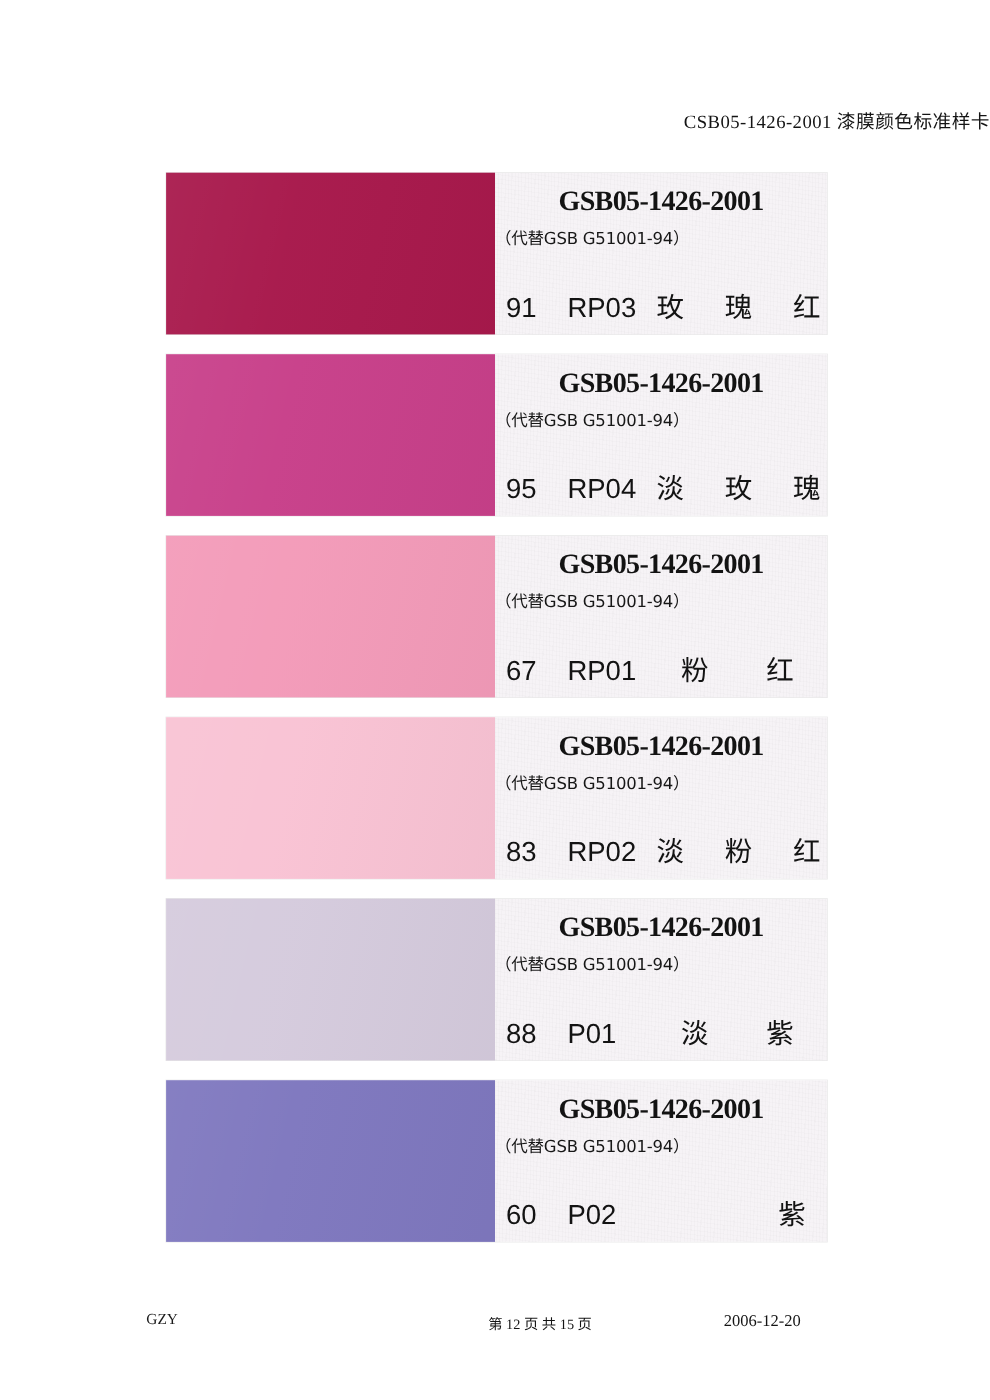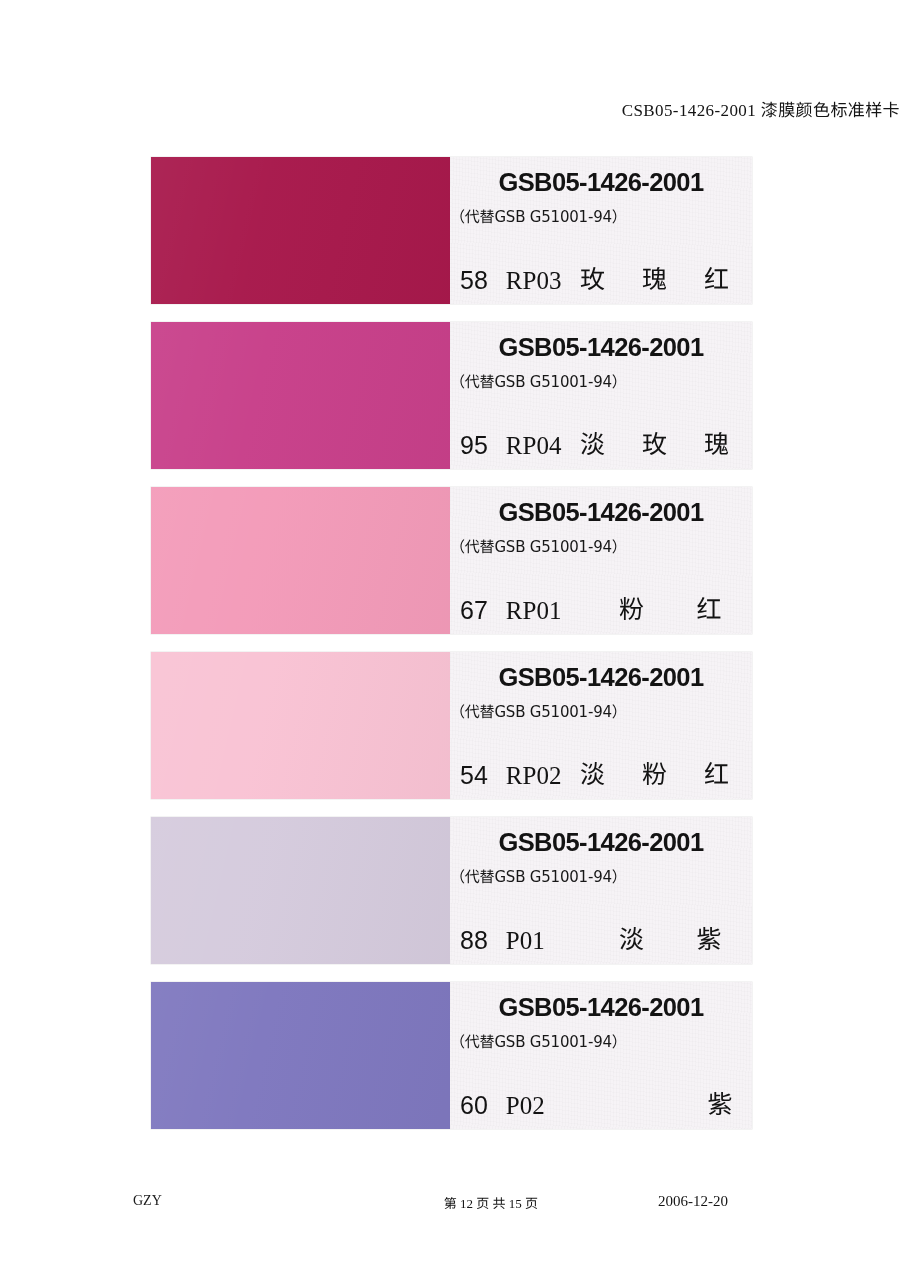--- a/index.html
+++ b/index.html
@@ -89,21 +89,21 @@
       repeating-linear-gradient(7deg, rgba(0,0,0,0.012) 0 1px, rgba(255,255,255,0) 1px 4px);
     pointer-events: none;
   }
 
   .std-code {
     position: absolute;
     top: 11px;
     left: 0;
     width: 100%;
     text-align: center;
-    font-family: Liberation Sans, sans-serif;
+    font-family: Liberation Serif, serif;
     font-weight: 700;
     font-size: 25.5px;
     letter-spacing: -0.6px;
     color: #131313;
     white-space: pre;
     z-index: 2;
   }
 
   .std-sub {
     position: absolute;
@@ -130,22 +130,22 @@
   }
   .name-index {
     font-size: 25px;
     color: #131313;
     font-family: "Liberation Sans", "DejaVu Sans", sans-serif;
     white-space: pre;
   }
   .name-code {
     font-size: 25px;
     color: #131313;
-    font-family: Liberation Serif, serif;
-    margin-left: 18px;
+    font-family: Liberation Sans, sans-serif;
+    margin-left: 28px;
     white-space: pre;
   }
   .name-cn {
     margin-left: auto;
     font-size: 25px;
     color: #131313;
     font-family: "DejaVu Sans", "Liberation Sans", sans-serif;
     white-space: pre;
     display: flex;
   }
@@ -205,21 +205,21 @@
 
   <div class="doc-title">CSB05-1426-2001 漆膜颜色标准样卡</div>
 
   <div class="card-stack">
       <div class="color-card">
         <div class="swatch" style="background: rgb(168, 25, 76);"></div>
         <div class="label-panel">
           <div class="std-code">GSB05-1426-2001</div>
           <div class="std-sub">（代替GSB G51001-94）</div>
           <div class="name-row">
-            <span class="name-index">58</span>
+            <span class="name-index">91</span>
             <span class="name-code">RP03</span>
             <span class="name-cn spread-3"><span class="ch">玫</span><span class="ch">瑰</span><span class="ch">红</span></span>
           </div>
         </div>
       </div>
       <div class="color-card">
         <div class="swatch" style="background: rgb(200, 64, 138);"></div>
         <div class="label-panel">
           <div class="std-code">GSB05-1426-2001</div>
           <div class="std-sub">（代替GSB G51001-94）</div>
@@ -241,21 +241,21 @@
             <span class="name-cn spread-2"><span class="ch">粉</span><span class="ch">红</span></span>
           </div>
         </div>
       </div>
       <div class="color-card">
         <div class="swatch" style="background: rgb(249, 195, 212);"></div>
         <div class="label-panel">
           <div class="std-code">GSB05-1426-2001</div>
           <div class="std-sub">（代替GSB G51001-94）</div>
           <div class="name-row">
-            <span class="name-index">54</span>
+            <span class="name-index">83</span>
             <span class="name-code">RP02</span>
             <span class="name-cn spread-3"><span class="ch">淡</span><span class="ch">粉</span><span class="ch">红</span></span>
           </div>
         </div>
       </div>
       <div class="color-card">
         <div class="swatch" style="background: rgb(213, 203, 221);"></div>
         <div class="label-panel">
           <div class="std-code">GSB05-1426-2001</div>
           <div class="std-sub">（代替GSB G51001-94）</div>

